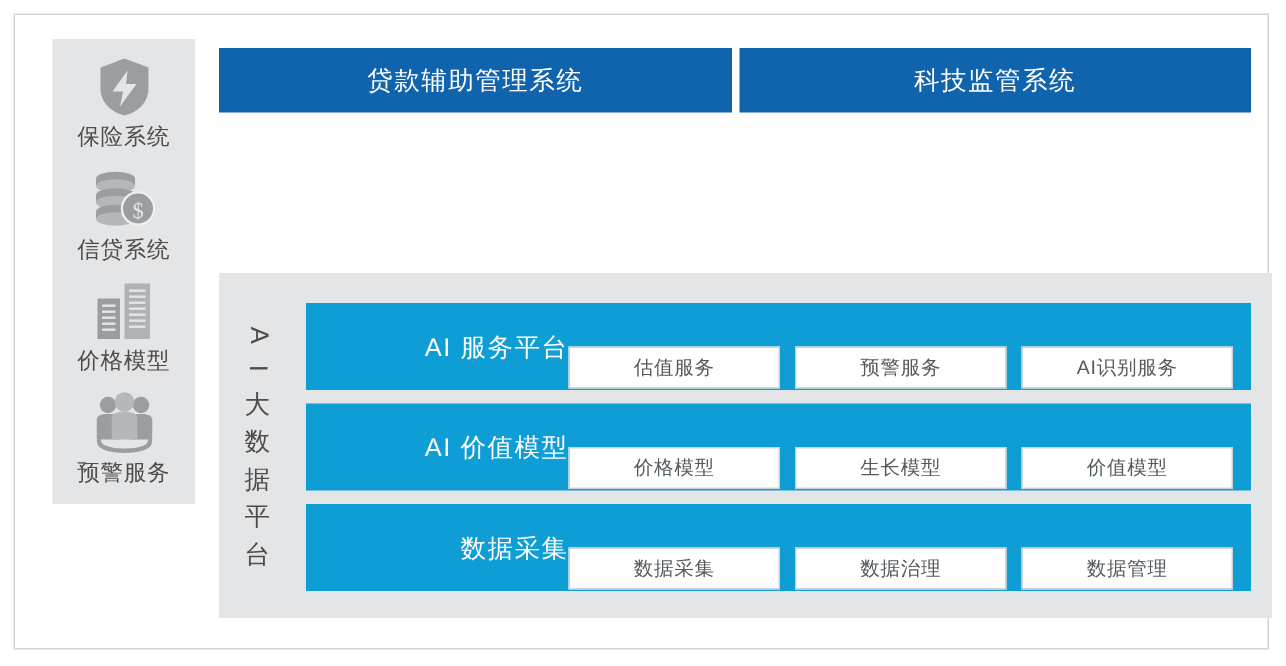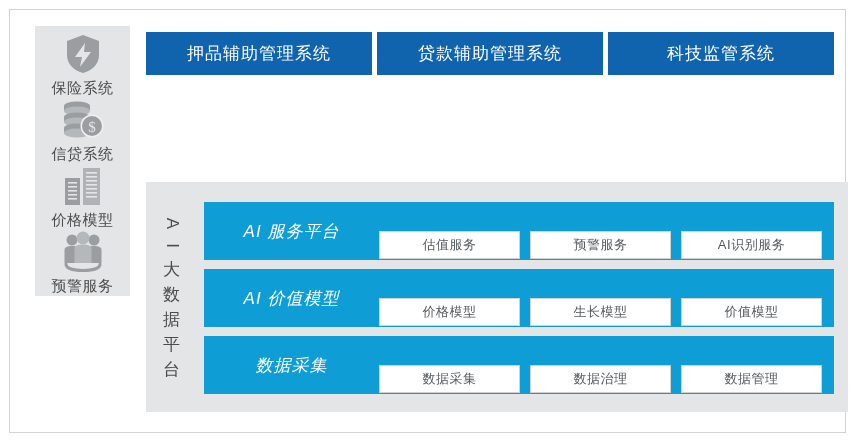--- a/index.html
+++ b/index.html
@@ -24,21 +24,21 @@
     border: 1px solid #d3d3d3;
     background: #ffffff;
   }
 
   
   .sidebar {
     position: absolute;
     left: 25px;
     top: 16px;
     width: 95px;
-    height: 270px;
+    height: 310px;
     background: #e4e5e7;
     display: flex;
     flex-direction: column;
     justify-content: space-around;
     align-items: center;
     padding: 6px 0;
     box-sizing: border-box;
   }
   .side-item {
     width: 100%;
@@ -126,26 +126,25 @@
     height: 58px;
     background: #0f9dd6;
     display: flex;
     align-items: center;
     padding: 0 12px 0 0;
     box-sizing: border-box;
   }
   .ai-row-title {
     width: 175px;
     flex: 0 0 175px;
-    text-align: center;
+    text-align: right;
     color: #ffffff;
     font-size: 17px;
     letter-spacing: 1px;
     white-space: nowrap;
-    font-style: italic;
   }
   .ai-subs {
     flex: 1 1 auto;
     display: flex;
     gap: 10px;
   }
   .sub-box {
     flex: 1 1 0;
     height: 28px;
     background: #ffffff;
@@ -234,21 +233,20 @@
           <path d="M5 33 C5 37.5 13 39.5 22 39.5 C31 39.5 39 37.5 39 33" stroke="#9a9ea1" stroke-width="3" fill="none" stroke-linecap="round"></path>
         </svg>
       </div>
       <div class="side-label">预警服务</div>
     </div>
 
   </div>
 
   <div class="top-rows">
     <div class="btn-row">
-      <div class="sys-btn">押品辅助管理系统</div>
       <div class="sys-btn">贷款辅助管理系统</div>
       <div class="sys-btn">科技监管系统</div>
     </div>
   </div>
 
   <div class="platform">
 
     <div class="vlabel">
       <span class="lat">A</span>
       <span class="lat">I</span>

